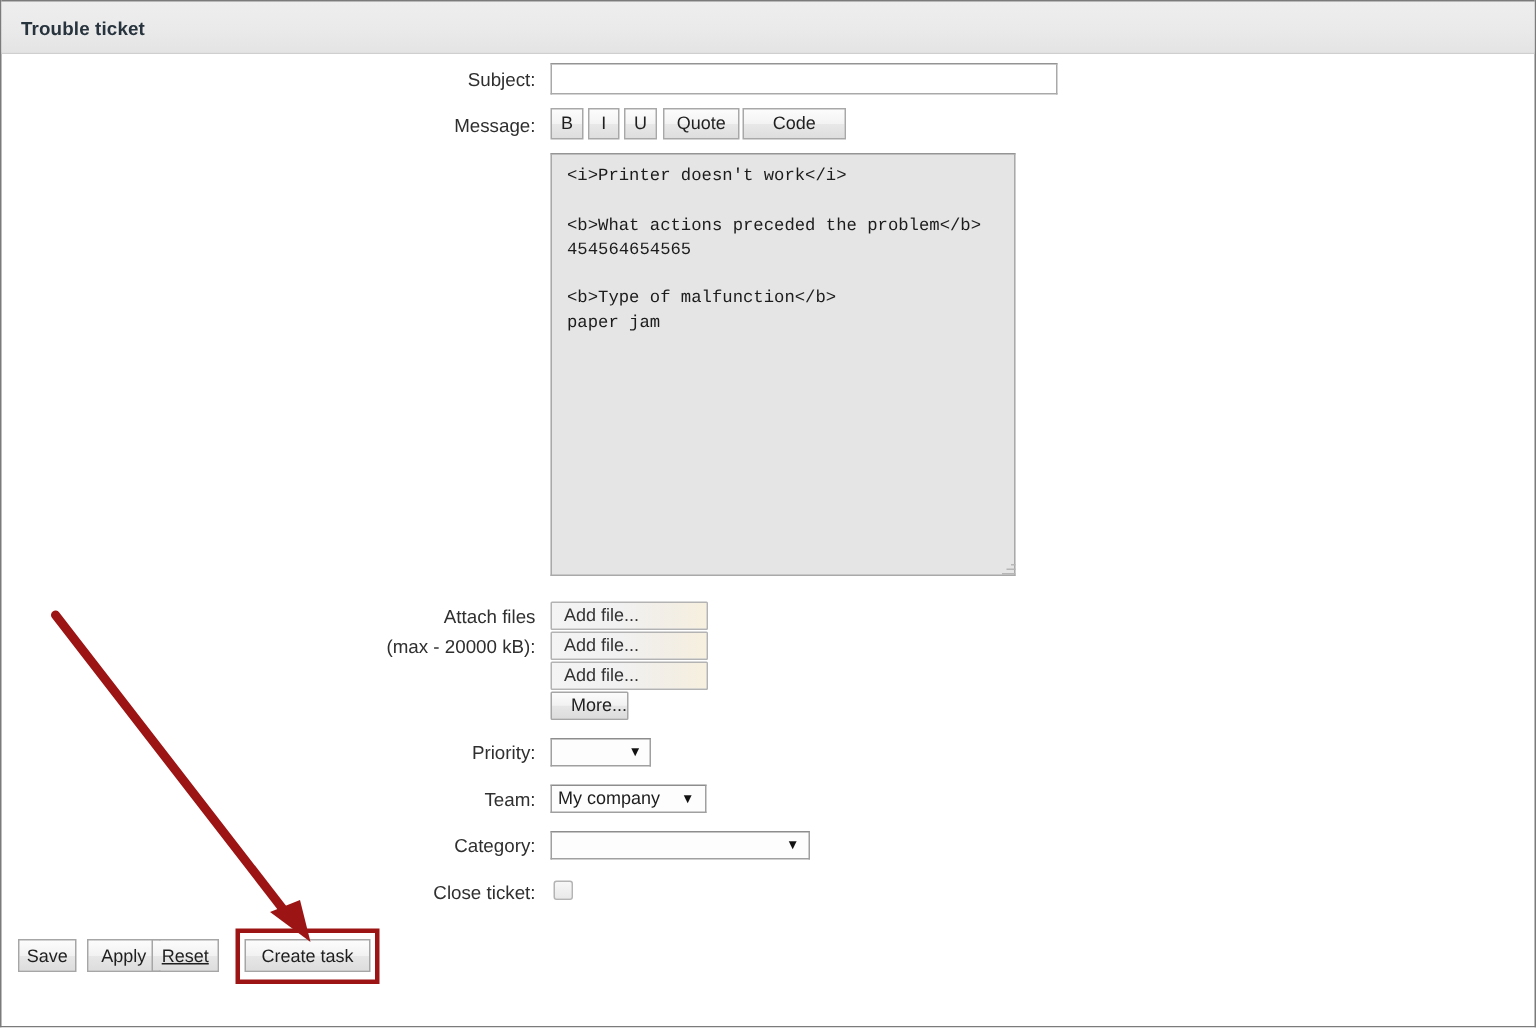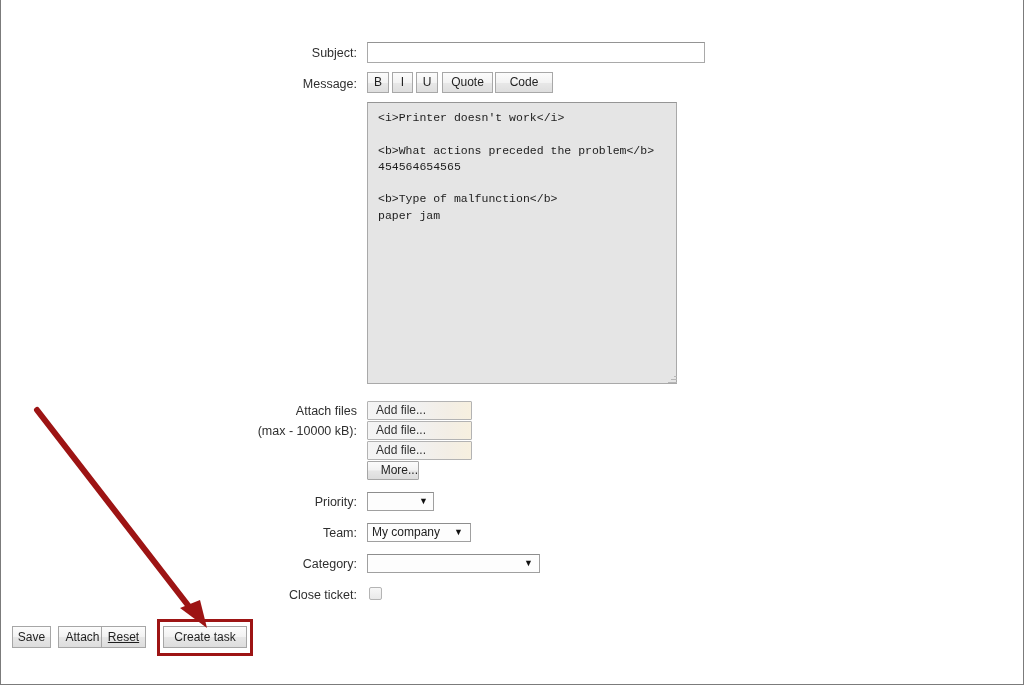--- a/index.html
+++ b/index.html
@@ -226,49 +226,52 @@
     width: 96px;
     height: 37px;
     border: 3px solid #9d1414;
   }
 </style>
 </head>
 <body>
 
 <div id="page-frame">
 
+  <div id="header-bar">
+    <div id="header-title">Trouble ticket</div>
+  </div>
 
   <div class="form-area">
 
     <div class="label" style="top:10px;">Subject:</div>
     <input class="text-input" id="subject-input" style="left: 366px; top: 6px; width: 338px; height: 21px;" value="">
 
     <div class="label" style="top:41px;">Message:</div>
 
     <div class="tool-btn" style="left:366px; top:36px; width:22px;">B</div>
     <div class="tool-btn" style="left:391px; top:36px; width:21px;">I</div>
     <div class="tool-btn" style="left:415px; top:36px; width:22px;">U</div>
     <div class="tool-btn" style="left:441px; top:36px; width:51px;">Quote</div>
-    <div class="tool-btn" style="left:494px; top:36px; width:58px;">Code</div>
+    <div class="tool-btn" style="left:494px; top:36px; width:69px;">Code</div>
 
     <div id="message-textarea">&lt;i&gt;Printer doesn't work&lt;/i&gt;
 
 &lt;b&gt;What actions preceded the problem&lt;/b&gt;
 454564654565
 
 &lt;b&gt;Type of malfunction&lt;/b&gt;
 paper jam</div>
     <div id="resize-grip" style="left:664px; top:336px;">
       <i style="width:9px; bottom:1px;"></i>
       <i style="width:6px; bottom:4px;"></i>
       <i style="width:3px; bottom:7px;"></i>
     </div>
 
     <div class="label" style="top:368px;">Attach files</div>
-    <div class="label" style="top:388px;">(max - 10000 kB):</div>
+    <div class="label" style="top:388px;">(max - 20000 kB):</div>
 
     <div class="btn filebtn" style="left:366px; top:365px; width:105px; height:19px; line-height:17px;">Add file...</div>
     <div class="btn filebtn" style="left:366px; top:385px; width:105px; height:19px; line-height:17px;">Add file...</div>
     <div class="btn filebtn" style="left:366px; top:405px; width:105px; height:19px; line-height:17px;">Add file...</div>
     <div class="btn" style="left:366px; top:425px; width:52px; height:19px; line-height:17px;">More...</div>
 
     <div class="label" style="top:459px;">Priority:</div>
     <div class="select-box" style="left:366px; top:456px; width:67px;">
       <span class="sel-text"></span>
       <span class="sel-arrow" style="right:5px;">▼</span>
@@ -283,21 +286,21 @@
     <div class="label" style="top:521px;">Category:</div>
     <div class="select-box" style="left:366px; top:518px; width:173px;">
       <span class="sel-text"></span>
       <span class="sel-arrow" style="right:6px;">▼</span>
     </div>
 
     <div class="label" style="top:552px;">Close ticket:</div>
     <div class="checkbox" style="left:368px; top:551px;"></div>
 
     <div class="action-btn" style="left:11px;  top:590px; width:39px;">Save</div>
-    <div class="action-btn" style="left:57px;  top:590px; width:49px;">Attach</div>
+    <div class="action-btn" style="left:57px;  top:590px; width:49px;">Apply</div>
     <div class="action-btn" style="left:100px; top:590px; width:45px;text-decoration:underline;">Reset</div>
     <div class="action-btn" style="left:162px; top:590px; width:84px;">Create task</div>
 
   </div>
 
   <div id="annotation-layer">
     <svg width="1024" height="685" style="position:absolute;left:0;top:0;">
       <g>
         <line x1="36" y1="410" x2="193" y2="613" stroke="#9d1414" stroke-width="6" stroke-linecap="round"></line>
         <polygon points="206,628 179,608 199,600" fill="#9d1414"></polygon>

